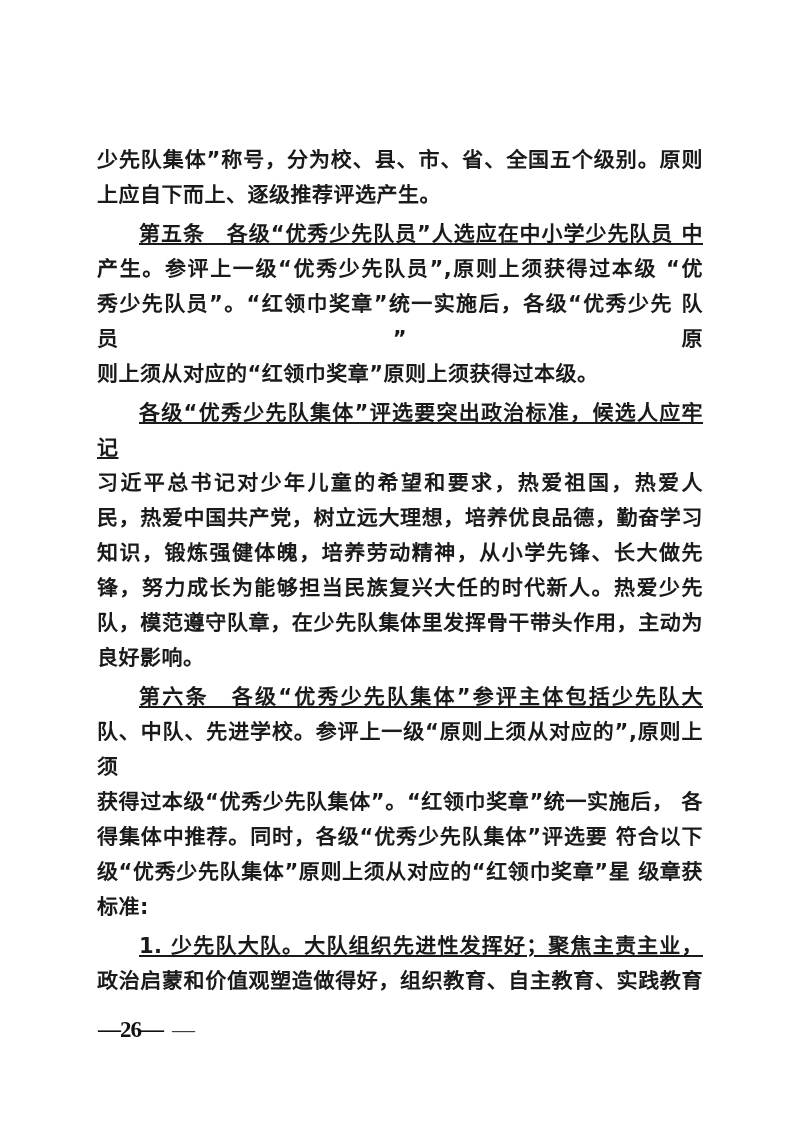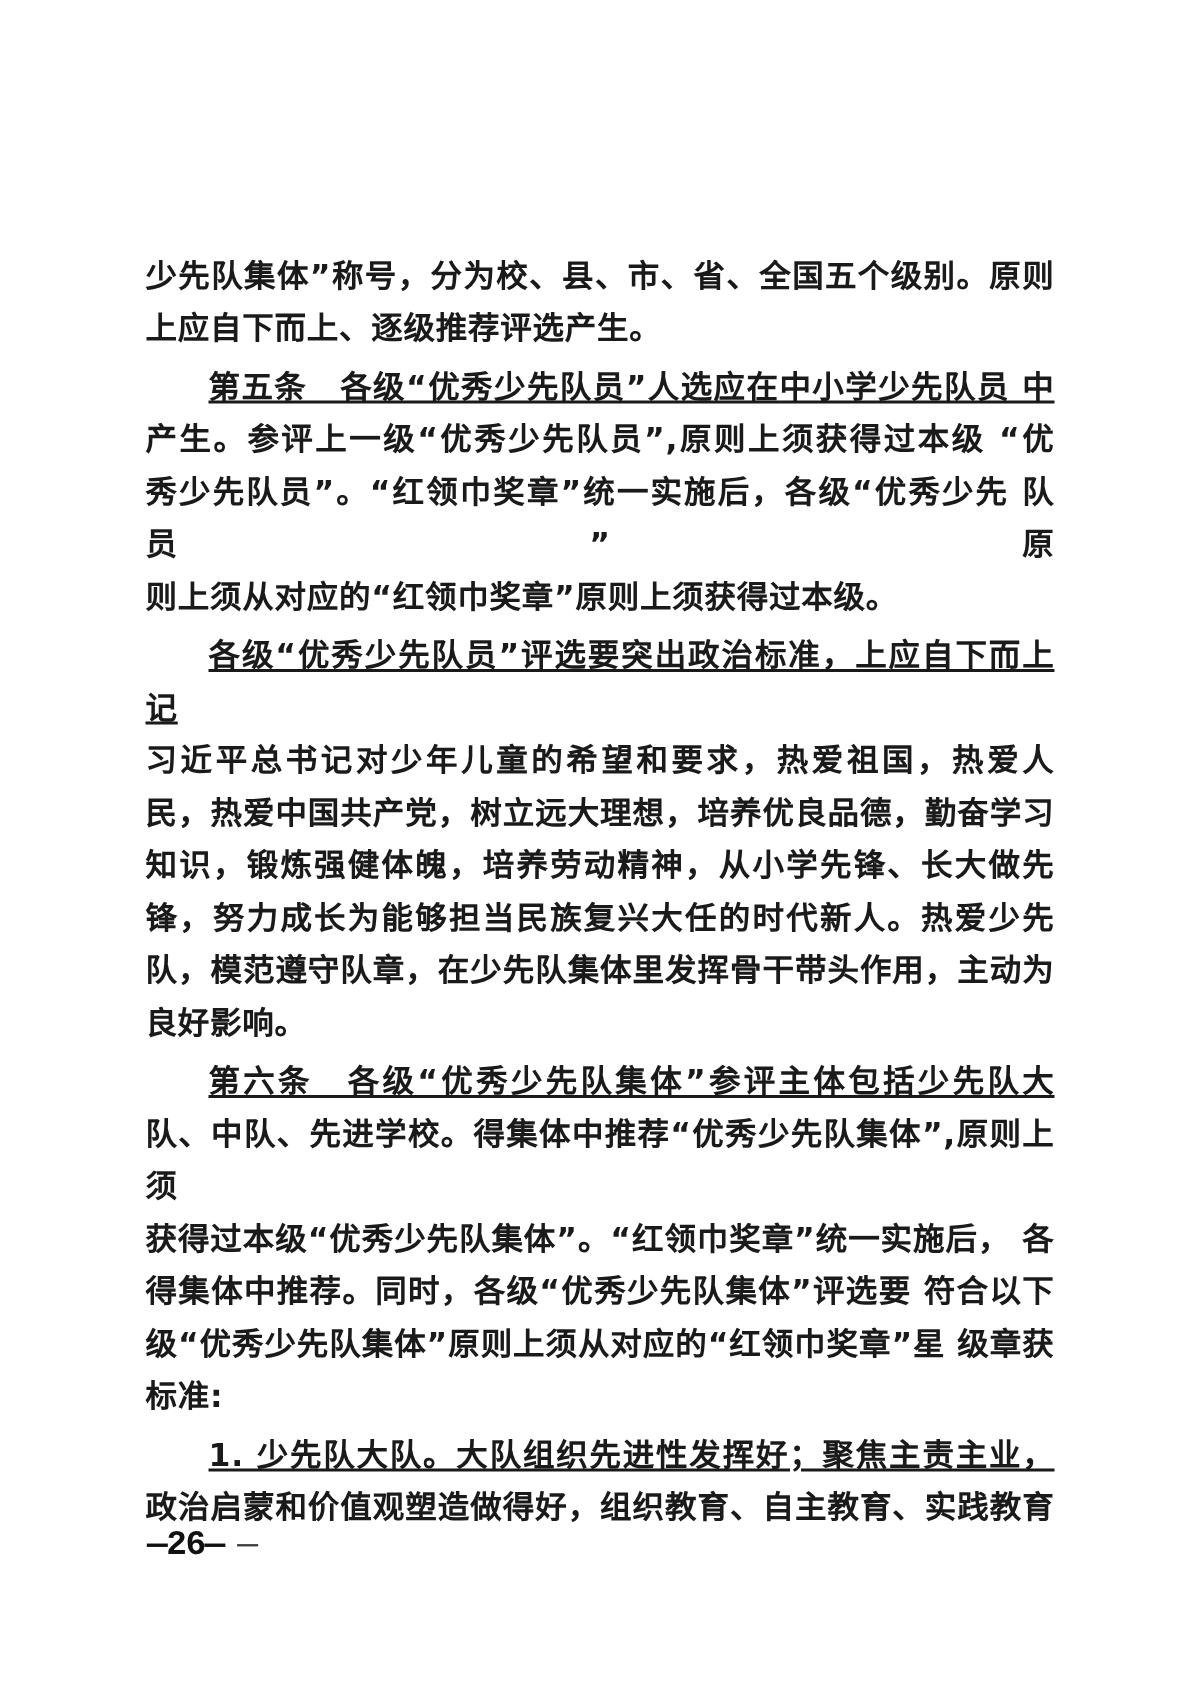--- a/index.html
+++ b/index.html
@@ -18,21 +18,20 @@
     position: absolute;
     inset: 0;
     background: #ffffff;
   }
   .text-body {
     position: absolute;
     left: 97px;
     top: 143px;
     width: 606px;
     color: #1a1a1a;
-    margin-top: 24px;
   }
   .para {
     margin: 0 0 4px 0;
     padding: 0;
   }
   .para:last-child { margin-bottom: 0; }
   .line {
     font-size: 21px;
     line-height: 35px;
     font-weight: 600;
@@ -45,21 +44,21 @@
     text-align-last: justify;
   }
   .line.ind {
     text-indent: 42px;
     text-decoration: underline;
   }
   .footer {
     position: absolute;
     left: 98px;
     top: 1016px;
-    font-family: Liberation Mono, monospace;
+    font-family: Liberation Serif, serif;
     font-size: 23px;
     line-height: 28px;
     color: #111111;
     white-space: nowrap;
   }
   .pgnum {
     font-weight: 700;
     letter-spacing: -1px;
   }
   .pgdash {
@@ -78,31 +77,31 @@
         <div class="line j">少先队集体”称号，分为校、县、市、省、全国五个级别。原则</div>
         <div class="line">上应自下而上、逐级推荐评选产生。</div>
       </div>
       <div class="para">
         <div class="line j ind">第五条　各级“优秀少先队员”人选应在中小学少先队员 中</div>
         <div class="line j">产生。参评上一级“优秀少先队员”,原则上须获得过本级 “优</div>
         <div class="line j">秀少先队员”。“红领巾奖章”统一实施后，各级“优秀少先 队员”原</div>
         <div class="line">则上须从对应的“红领巾奖章”原则上须获得过本级。</div>
       </div>
       <div class="para">
-        <div class="line j ind">各级“优秀少先队员”评选要突出政治标准，上应自下而上 记</div>
+        <div class="line j ind">各级“优秀少先队集体”评选要突出政治标准，候选人应牢 记</div>
         <div class="line j">习近平总书记对少年儿童的希望和要求，热爱祖国，热爱人</div>
         <div class="line j">民，热爱中国共产党，树立远大理想，培养优良品德，勤奋学习</div>
         <div class="line j">知识，锻炼强健体魄，培养劳动精神，从小学先锋、长大做先</div>
         <div class="line j">锋，努力成长为能够担当民族复兴大任的时代新人。热爱少先</div>
         <div class="line j">队，模范遵守队章，在少先队集体里发挥骨干带头作用，主动为</div>
         <div class="line">良好影响。</div>
       </div>
       <div class="para">
         <div class="line j ind">第六条　各级“优秀少先队集体”参评主体包括少先队大</div>
-        <div class="line j">队、中队、先进学校。得集体中推荐“优秀少先队集体”,原则上 须</div>
+        <div class="line j">队、中队、先进学校。参评上一级“原则上须从对应的”,原则上 须</div>
         <div class="line j">获得过本级“优秀少先队集体”。“红领巾奖章”统一实施后， 各</div>
         <div class="line j">得集体中推荐。同时，各级“优秀少先队集体”评选要 符合以下</div>
         <div class="line j">级“优秀少先队集体”原则上须从对应的“红领巾奖章”星 级章获</div>
         <div class="line">标准:</div>
       </div>
       <div class="para">
         <div class="line j ind">1. 少先队大队。大队组织先进性发挥好；聚焦主责主业，</div>
         <div class="line j">政治启蒙和价值观塑造做得好，组织教育、自主教育、实践教育</div>
       </div>
     </div>

